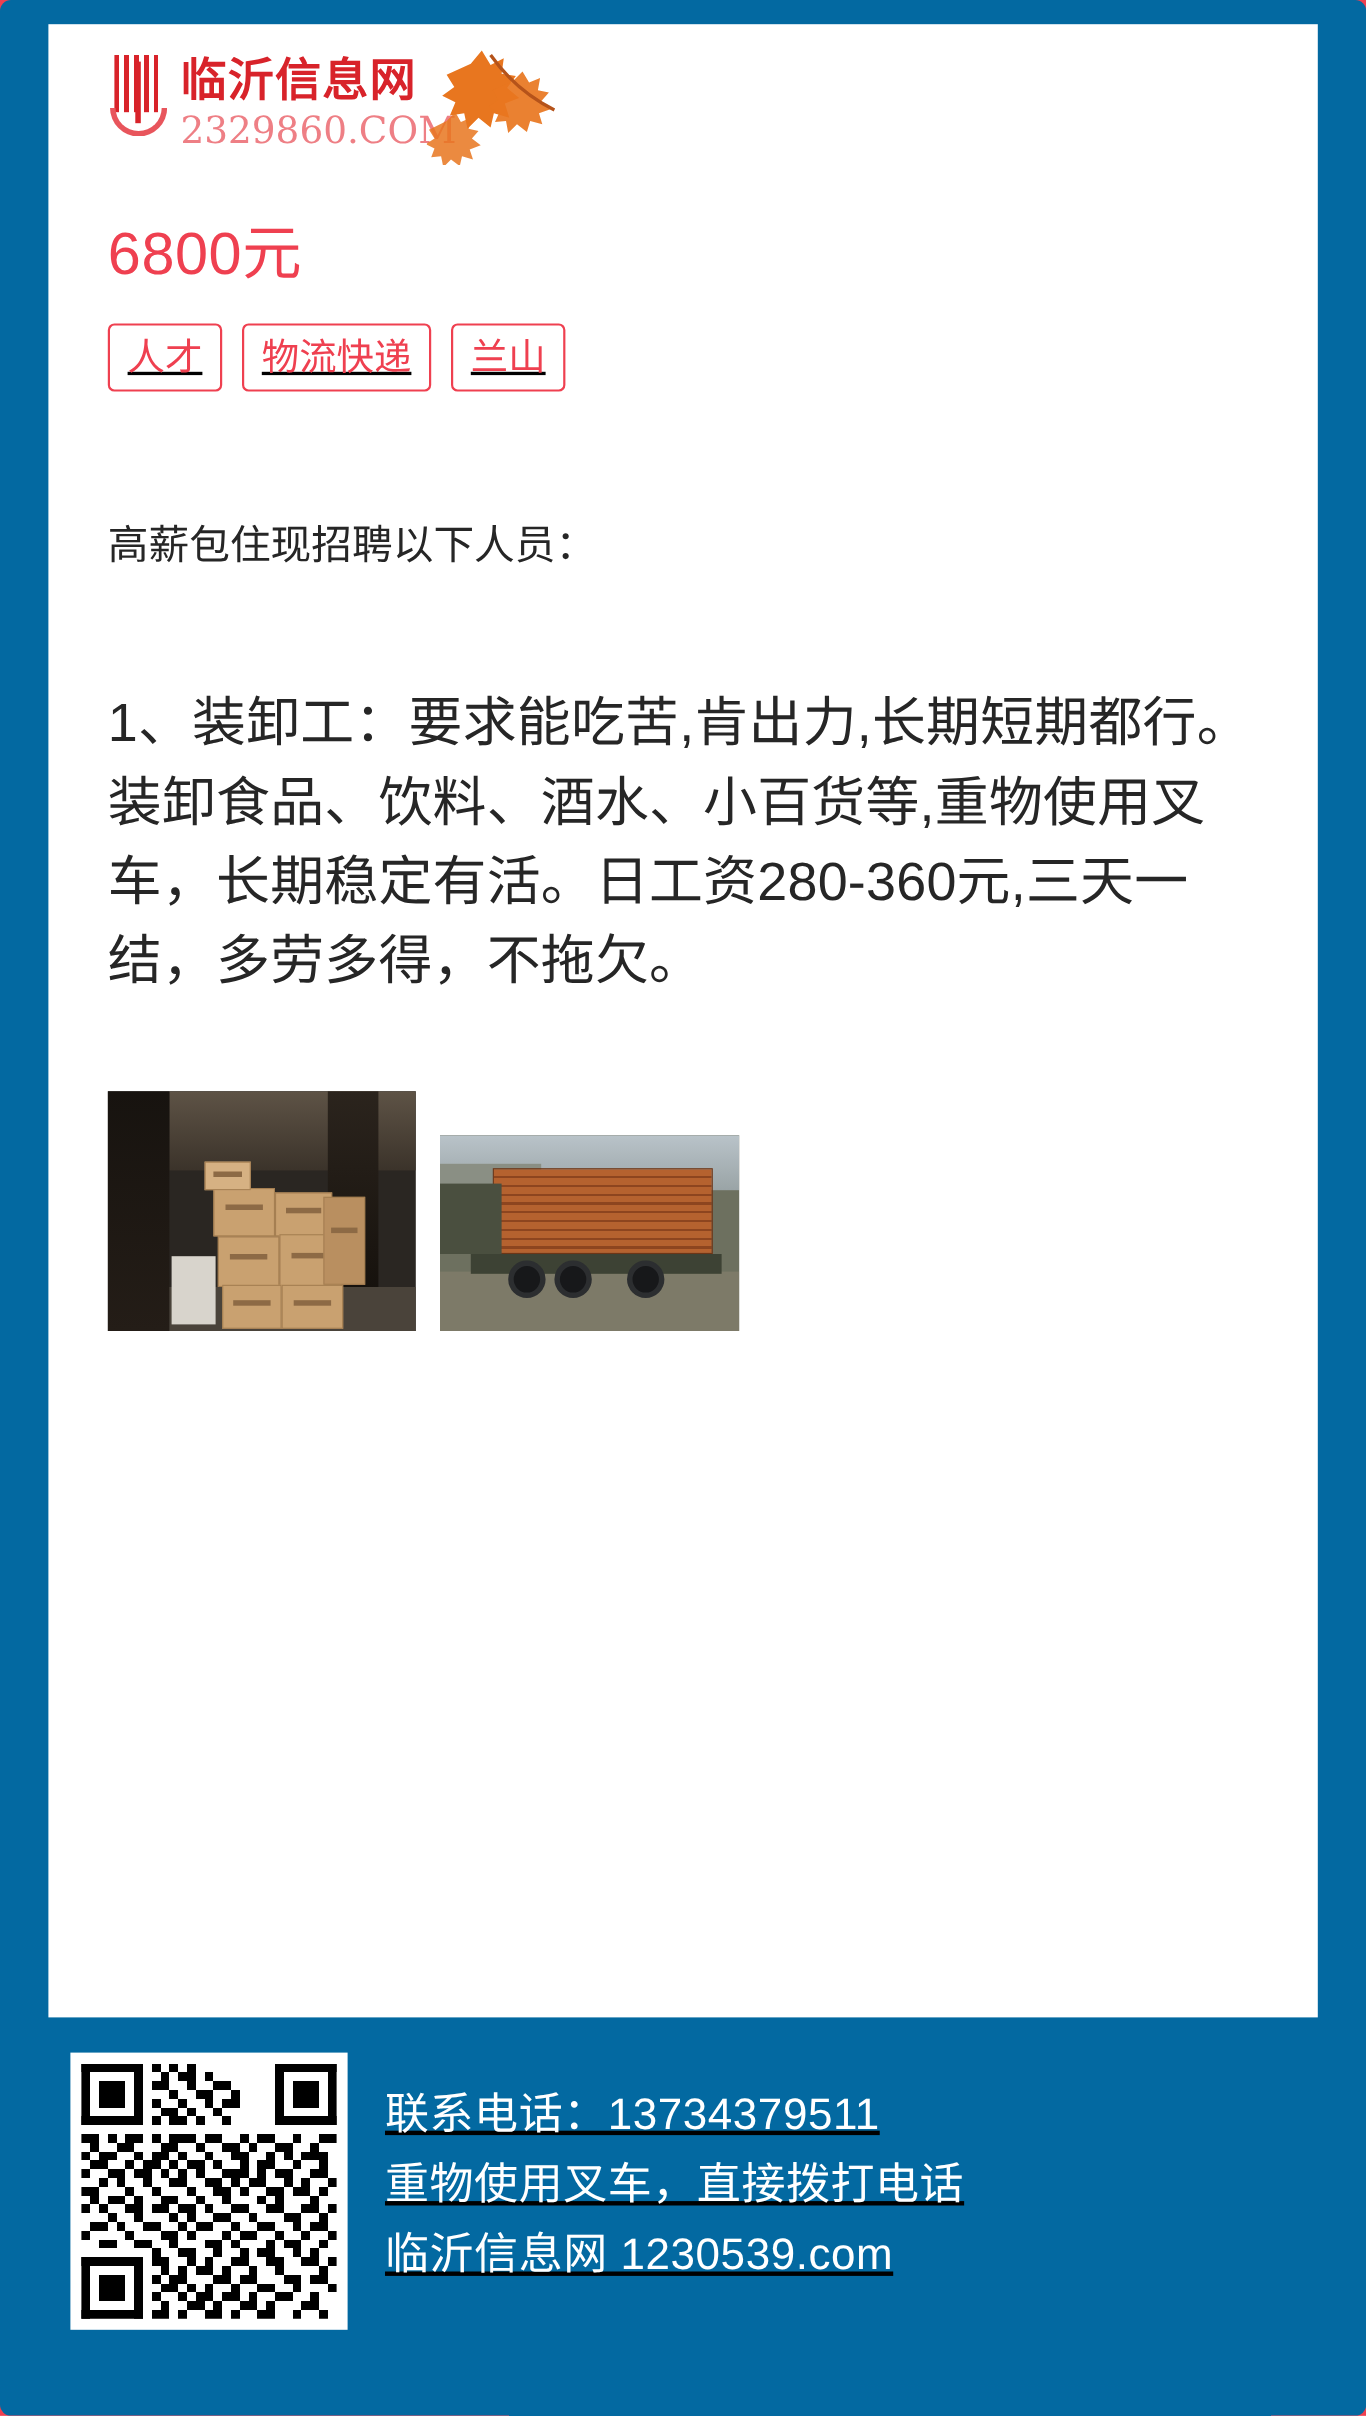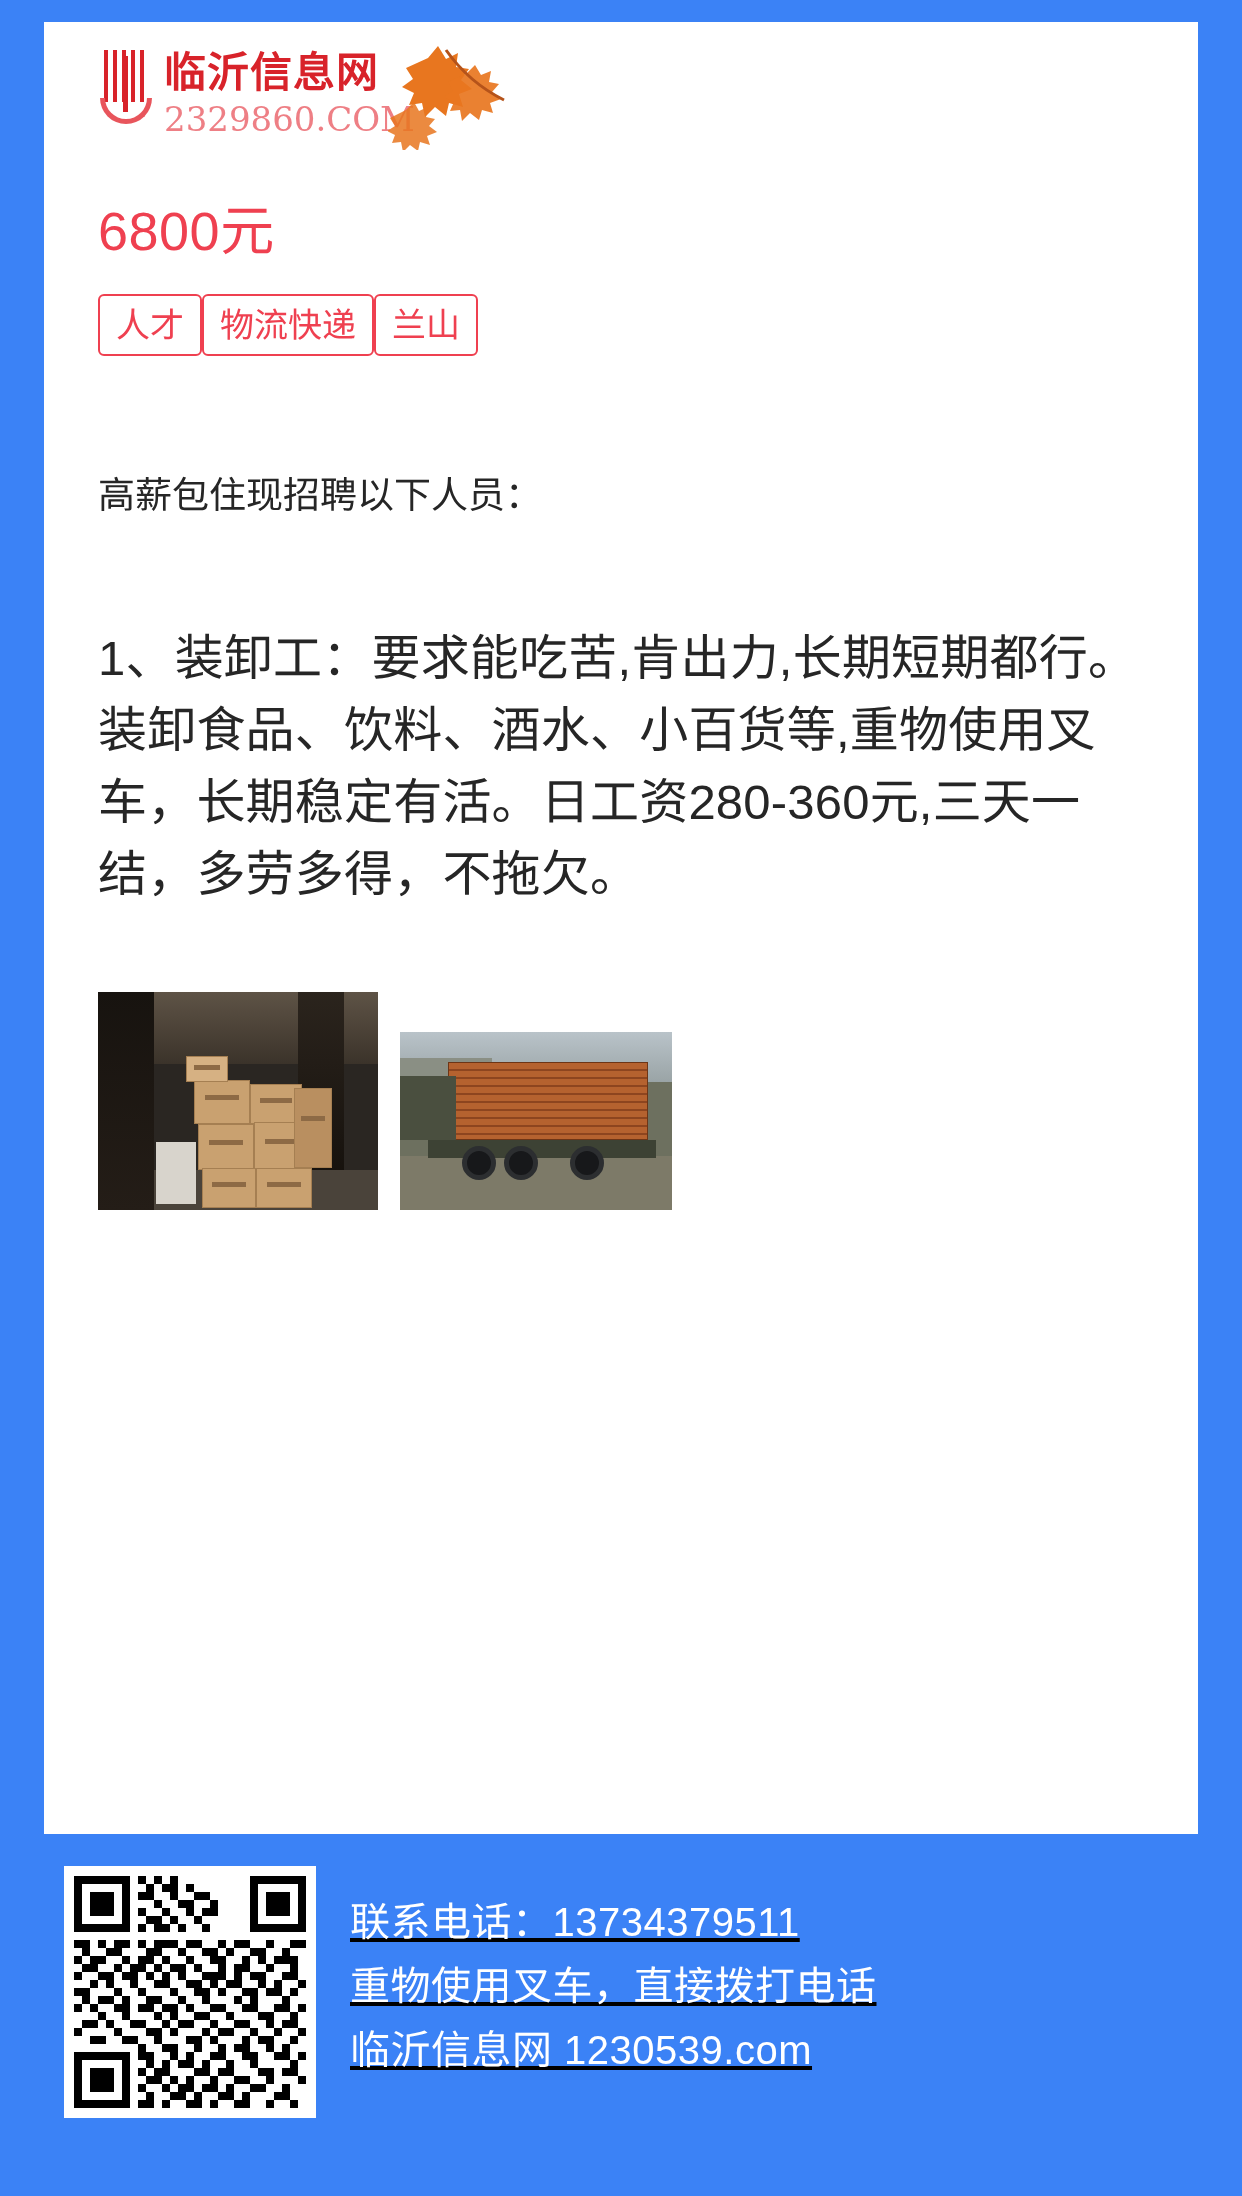--- a/index.html
+++ b/index.html
@@ -12,22 +12,23 @@
     height: 2196px;
     font-family: "Liberation Sans", sans-serif;
     -webkit-font-smoothing: antialiased;
     overflow: hidden;
   }
 
   .page {
     position: relative;
     width: 1242px;
     height: 2196px;
-    background: #3b82f6;
-    box-sizing: border-box;
+    background: #0369a1;
+    box-sizing: border-box;
+    border-radius: 10px;
   }
 
   
   .card {
     position: absolute;
     left: 44px;
     top: 22px;
     width: 1154px;
     height: 1812px;
     background: #ffffff;
@@ -125,21 +126,23 @@
     margin-top: 14px;
     font-size: 54px;
     line-height: 70px;
     color: #ef4050;
     letter-spacing: 0.5px;
   }
 
   
   .tags {
     display: flex;
+    gap: 18px;
     margin-top: 28px;
+    text-decoration: underline;
   }
   .tag {
     border: 2px solid #ef4050;
     color: #ef4050;
     border-radius: 6px;
     font-size: 34px;
     line-height: 40px;
     padding: 9px 16px;
     white-space: nowrap;
   }

